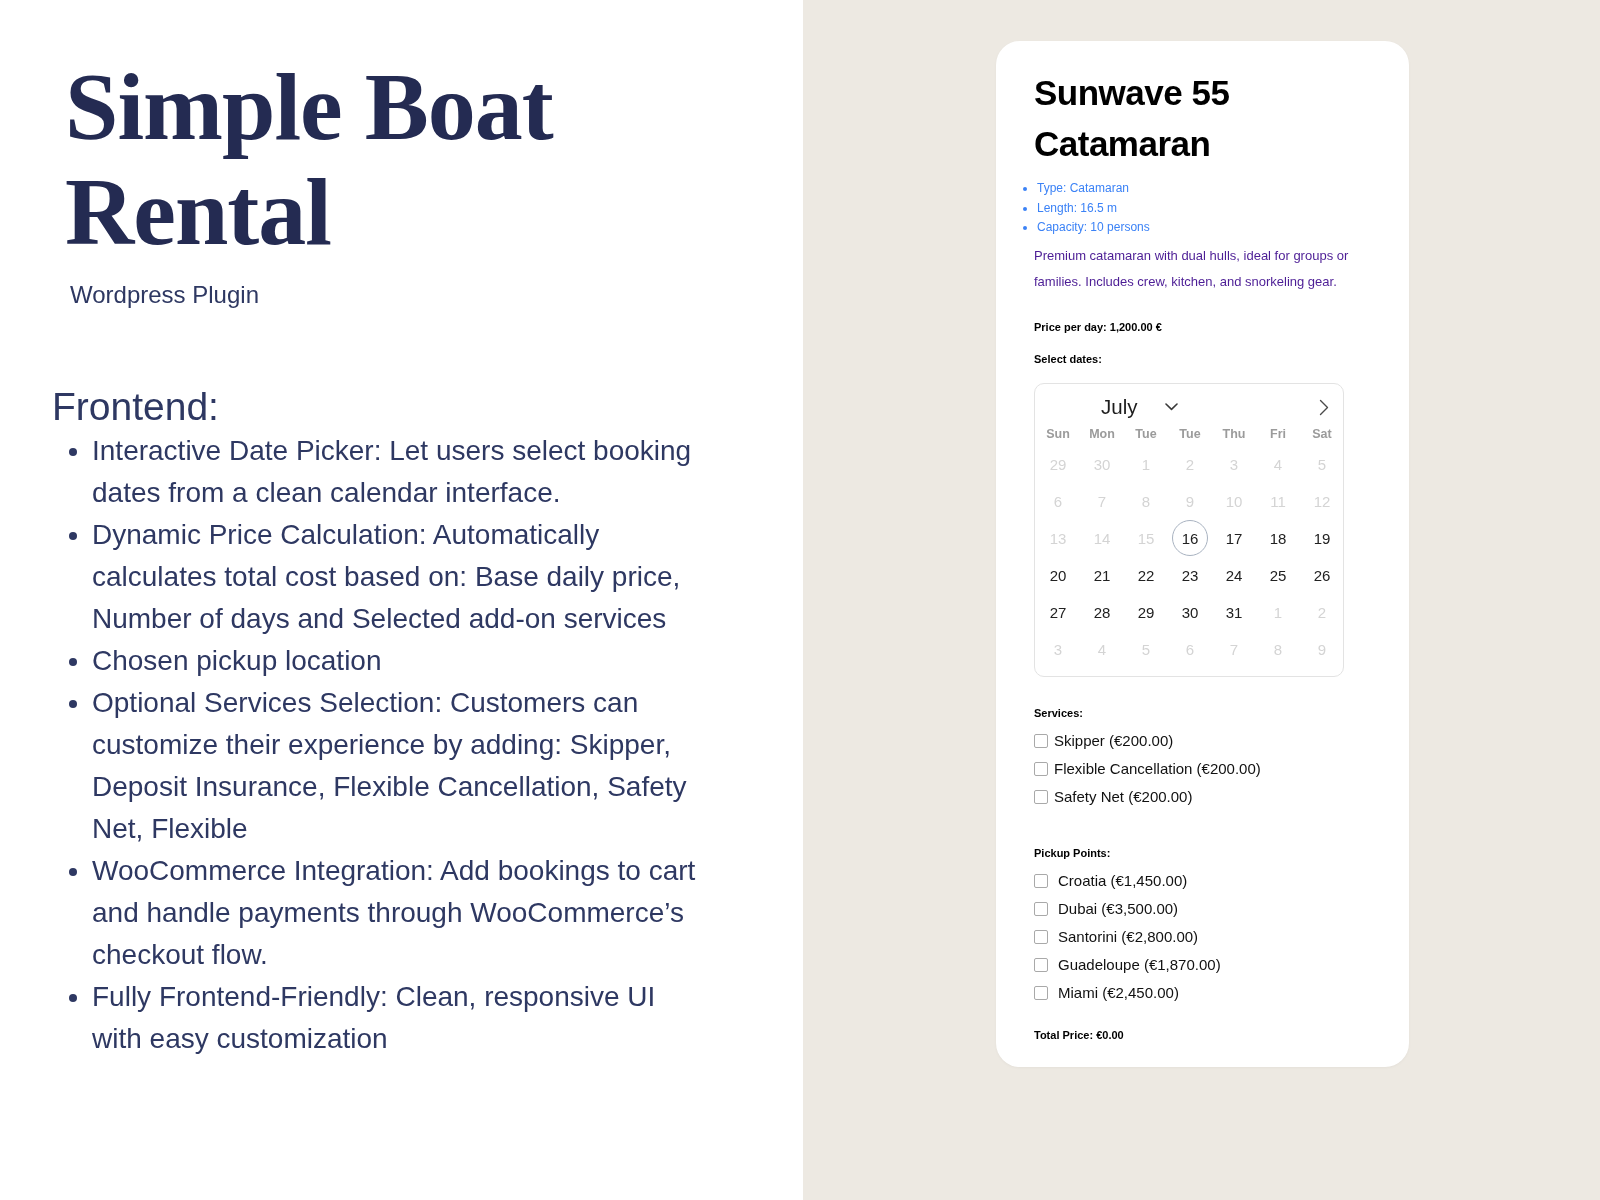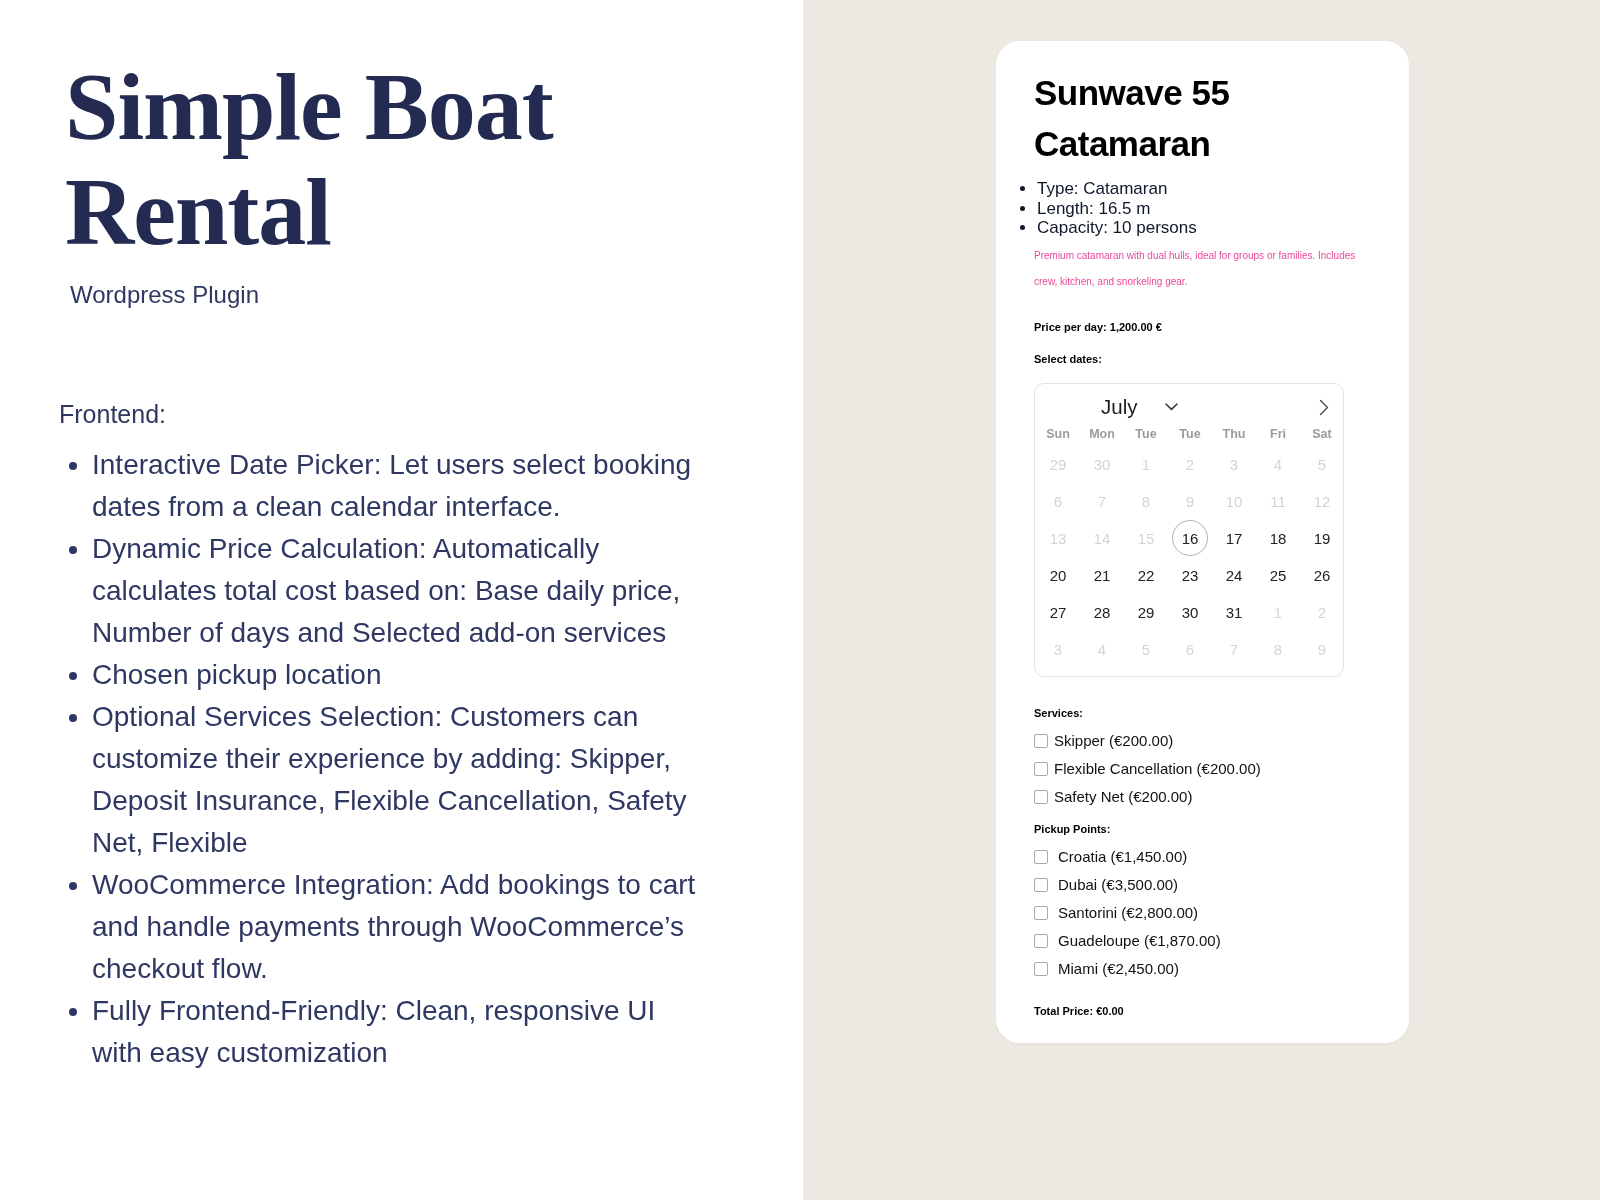--- a/index.html
+++ b/index.html
@@ -23,21 +23,21 @@
     margin:0; padding-left:15px; width:660px;
     font-family:"Liberation Serif", serif;
     font-weight:600; font-size:96px; line-height:105px;
     letter-spacing:-1px; color:#242B52;
   }
   .subtitle {
     margin:16px 0 0 0; padding-left:20px;
     font-size:24px; line-height:30px; color:#2E3862;
   }
   .features { position:absolute; left:50px; top:384px; width:680px; }
-  .features-heading { margin:9px; font-size:25px; line-height:42px; color:#2E3862; }
+  .features-heading { margin:2px; font-size:39px; line-height:42px; color:#2E3862; }
   .features-list {
     margin:0; padding:0 0 0 42px; width:652px;
     font-size:28px; line-height:42px; color:#2E3862;
   }
   .features-list li { margin:0; }
 
   
   .card {
     position:absolute; left:996px; top:41px; width:413px;
     background:#ffffff; border-radius:24px;
@@ -45,23 +45,23 @@
     box-shadow:0 1px 3px rgba(0,0,0,0.04);
     color:#111111;
   }
   .boat-title {
     margin:0 0 10px 0;
     font-size:35px; line-height:51px; font-weight:bold;
     letter-spacing:-0.5px; color:#000000;
   }
   .specs-list {
     margin:0 0 0 -12px; padding:0 0 0 15px;
-    font-size:17px; line-height:19.5px; color:#0f172a;
-  }
-  .boat-desc { margin:5px 0 0 0; font-size:10px; line-height:26px; color:#ec4899; }
+    font-size:12px; line-height:19.5px; color:#3b82f6;
+  }
+  .boat-desc { margin:5px 0 0 0; font-size:13px; line-height:26px; color:#4c1d95; }
   .blabel { margin:0; font-size:11px; font-weight:bold; color:#000000; }
   .price-label { margin-top:26px; }
   .select-label { margin-top:20px; }
 
   
   .calendar {
     margin-top:18px; width:310px;
     border:1px solid #e3e3e3; border-radius:10px;
     padding:8px 0 8px 0; background:#fff;
   }
@@ -91,21 +91,21 @@
   .services-label { margin-top:30px; }
   .check-group { margin-top:8px; }
   .check-row { height:28px; display:flex; align-items:center; }
   .checkbox {
     flex:0 0 auto; width:14px; height:14px;
     border:1px solid #a9a9a9; border-radius:2px; background:#fff; cursor:pointer;
   }
   .check-label { font-size:15px; color:#111111; cursor:pointer; }
   .services-group .check-label { margin-left:6px; }
   .pickup-group .check-label { margin-left:10px; }
-  .pickup-label { margin-top:12px; }
+  .pickup-label { margin-top:36px; }
   .total-label { margin-top:22px; }
 </style>
 </head>
 <body>
 
 <div class="page">
 
   <div class="right-panel"></div>
 
   <section class="intro">

